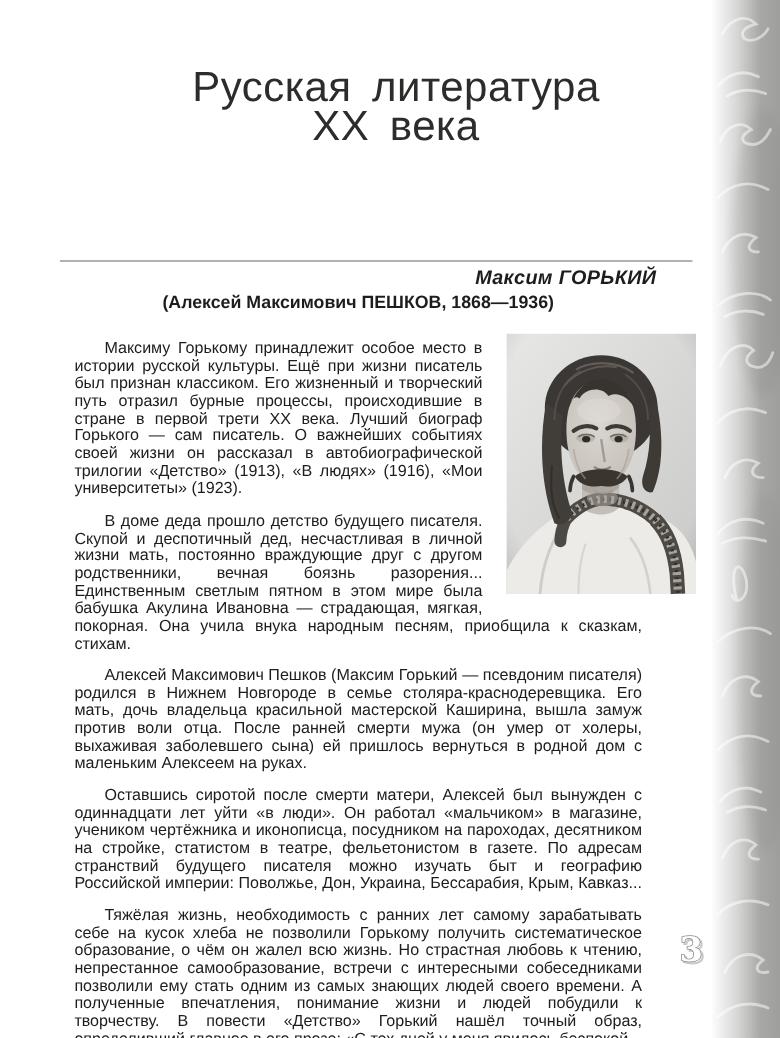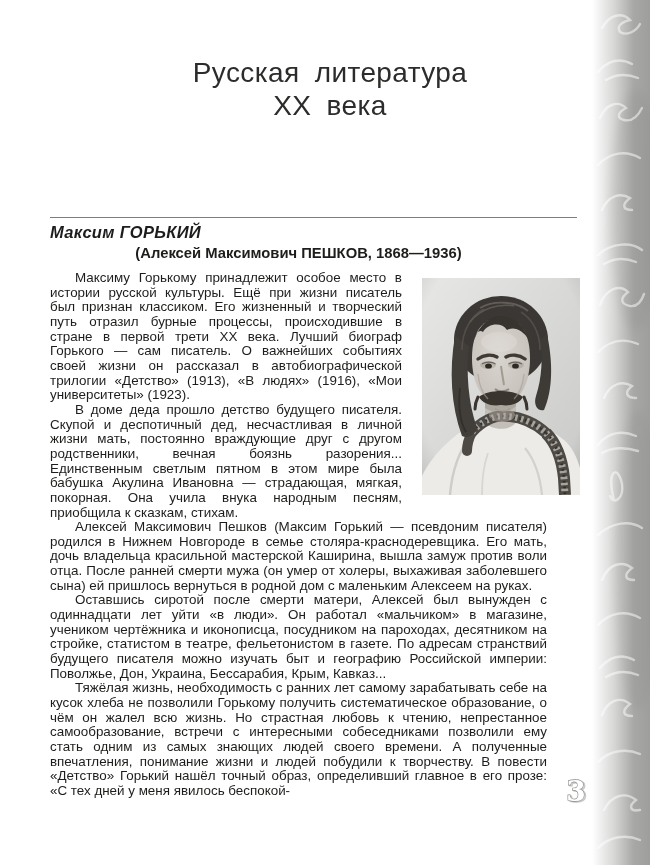--- a/index.html
+++ b/index.html
@@ -16,42 +16,42 @@
       rgba(166,166,164,0) 0%,
       rgba(166,166,164,0.45) 38%,
       rgba(160,160,158,0.92) 72%,
       #9e9e9c 100%);
   }
   .margin-strip svg{position:absolute;top:0;left:0;}
 
   .chapter-title{
     position:absolute;top:56px;left:60px;width:540px;
     text-align:center;color:#2c2c2a;
-    font-size:28px;line-height:33px;letter-spacing:0.4px;word-spacing:7px;
+    font-size:35px;line-height:33px;letter-spacing:0.4px;word-spacing:7px;
   }
 
   .rule{
     position:absolute;top:217px;left:50px;width:527px;height:0;
     border:none;border-top:1.6px solid #7e7e7c;margin:0;
   }
 
   .article-heading{
-    position:absolute;top:223px;left:50px;width:497px;text-align:left;
+    position:absolute;top:223px;left:50px;width:497px;text-align:right;
     font-weight:bold;font-style:italic;font-size:16.5px;color:#1d1d1b;letter-spacing:0.3px;
   }
   .article-subheading{
     position:absolute;top:245px;left:50px;width:497px;text-align:center;
     font-weight:bold;font-size:14.8px;color:#1d1d1b;
   }
 
   .article{
     position:absolute;top:271px;left:50px;width:497px;
     font-size:13.4px;line-height:14.65px;text-align:justify;color:#1d1d1b;
   }
-  .article p{margin:0;padding:0;text-indent:25px;}
+  .article p{margin:12px;padding:0;text-indent:25px;}
 
   .portrait{
     float:right;width:158px;height:217px;
     margin:7px -33px 8px 20px;padding:0;
   }
   .portrait svg{display:block;}
 
   .page-number{position:absolute;left:556px;top:770px;width:40px;height:40px;}
 </style>
 </head>

